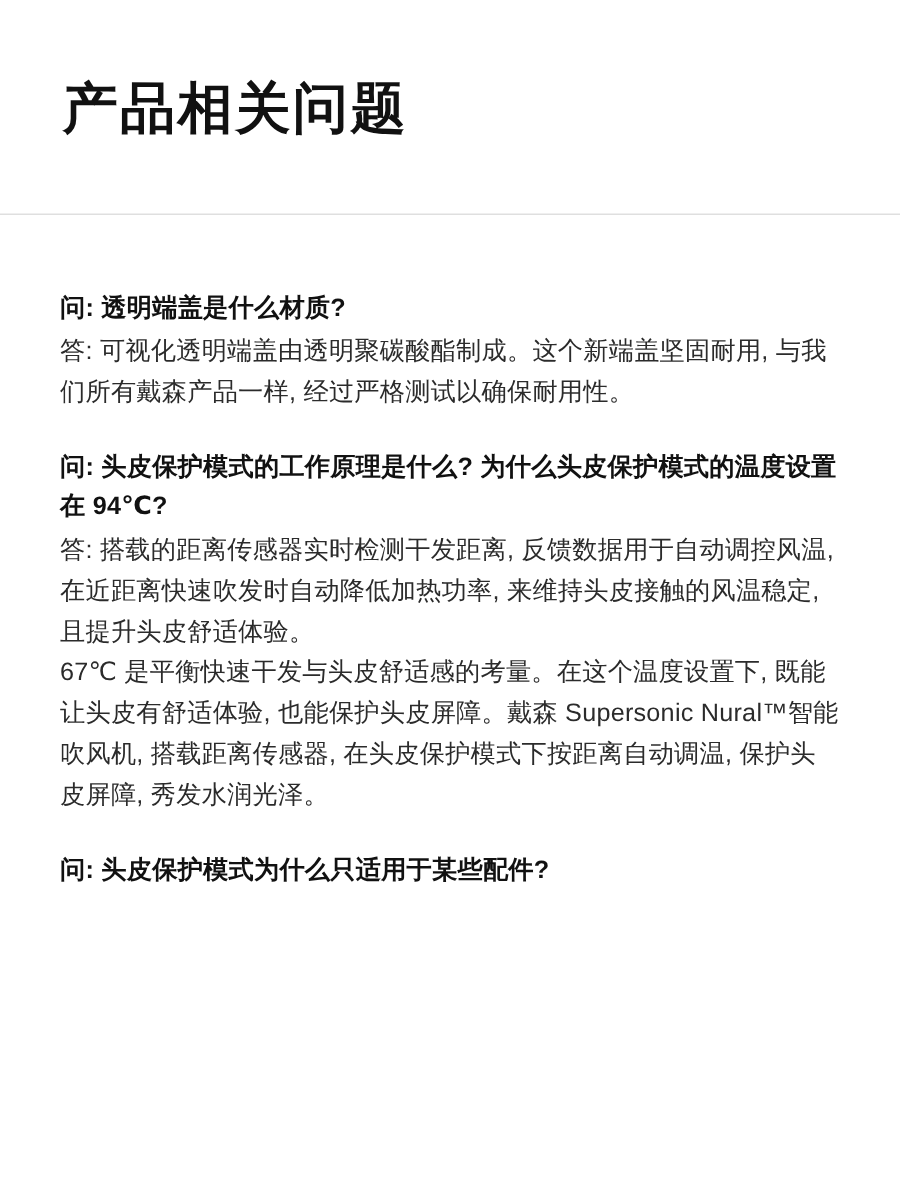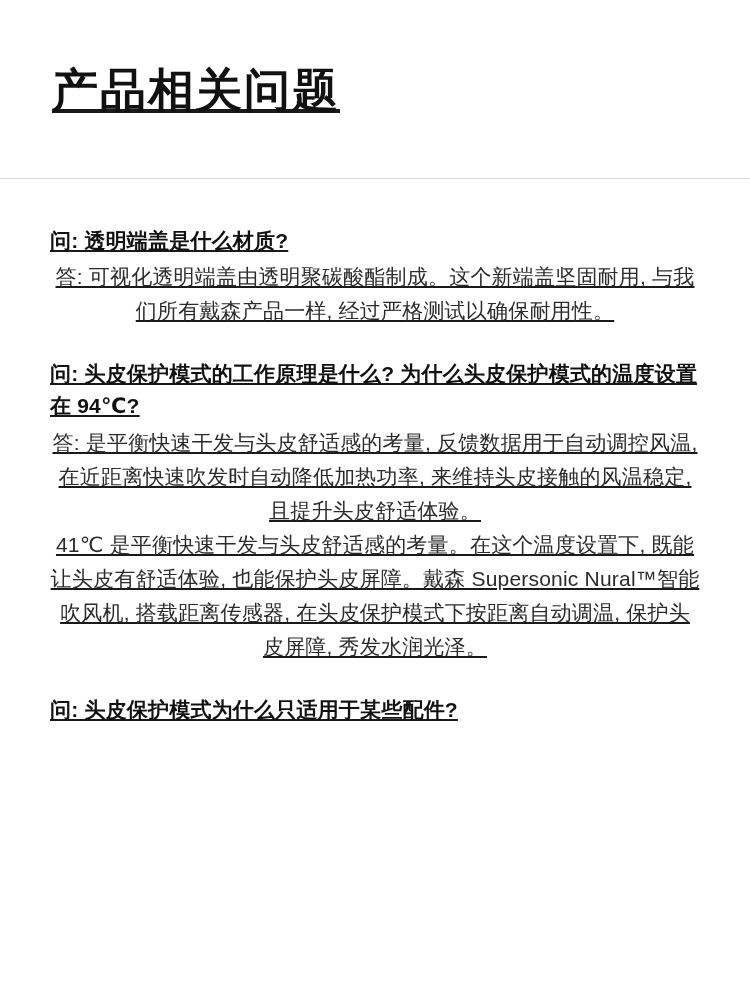--- a/index.html
+++ b/index.html
@@ -15,59 +15,56 @@
     overflow: hidden;
   }
   .page {
     position: relative;
     width: 750px;
     height: 994px;
     box-sizing: border-box;
   }
   .title-block {
     padding: 62px 0 0 52px;
-    text-decoration: underline;
   }
   .page-title {
     font-size: 46px;
     font-weight: bold;
     letter-spacing: 2px;
     line-height: 1.25;
     color: #111111;
     margin: 0;
   }
   .divider {
     margin-top: 58px;
     width: 750px;
     height: 1px;
     background: #d8d8d8;
   }
   .faq-list {
-    padding: 46px 50px 0 50px;
-    text-decoration: underline;
+    padding: 62px 50px 0 50px;
   }
   .faq-item {
     margin-bottom: 30px;
   }
   .faq-q {
     font-size: 21px;
     font-weight: bold;
     line-height: 1.52;
     color: #111111;
     margin: 0 0 4px 0;
     letter-spacing: 0.2px;
   }
   .faq-a {
     font-size: 21px;
     font-weight: normal;
     line-height: 1.62;
     color: #2b2b2b;
     margin: 0;
     letter-spacing: 0.2px;
-    text-align: center;
   }
   .faq-a .para {
     margin: 0;
   }
   .faq-item:last-child {
     margin-bottom: 16px;
   }
 </style>
 </head>
 <body>
@@ -85,22 +82,22 @@
     <div class="faq-item">
       <p class="faq-q">问: 透明端盖是什么材质?</p>
       <div class="faq-a">
         <p class="para">答: 可视化透明端盖由透明聚碳酸酯制成。这个新端盖坚固耐用, 与我们所有戴森产品一样, 经过严格测试以确保耐用性。</p>
       </div>
     </div>
 
     <div class="faq-item">
       <p class="faq-q">问: 头皮保护模式的工作原理是什么? 为什么头皮保护模式的温度设置在 94℃?</p>
       <div class="faq-a">
-        <p class="para">答: 是平衡快速干发与头皮舒适感的考量, 反馈数据用于自动调控风温, 在近距离快速吹发时自动降低加热功率, 来维持头皮接触的风温稳定, 且提升头皮舒适体验。</p>
-        <p class="para">41℃ 是平衡快速干发与头皮舒适感的考量。在这个温度设置下, 既能让头皮有舒适体验, 也能保护头皮屏障。戴森 Supersonic Nural™智能吹风机, 搭载距离传感器, 在头皮保护模式下按距离自动调温, 保护头皮屏障, 秀发水润光泽。</p>
+        <p class="para">答: 搭载的距离传感器实时检测干发距离, 反馈数据用于自动调控风温, 在近距离快速吹发时自动降低加热功率, 来维持头皮接触的风温稳定, 且提升头皮舒适体验。</p>
+        <p class="para">67℃ 是平衡快速干发与头皮舒适感的考量。在这个温度设置下, 既能让头皮有舒适体验, 也能保护头皮屏障。戴森 Supersonic Nural™智能吹风机, 搭载距离传感器, 在头皮保护模式下按距离自动调温, 保护头皮屏障, 秀发水润光泽。</p>
       </div>
     </div>
 
     <div class="faq-item">
       <p class="faq-q">问: 头皮保护模式为什么只适用于某些配件?</p>
     </div>
 
   </div>
 
 </div>

